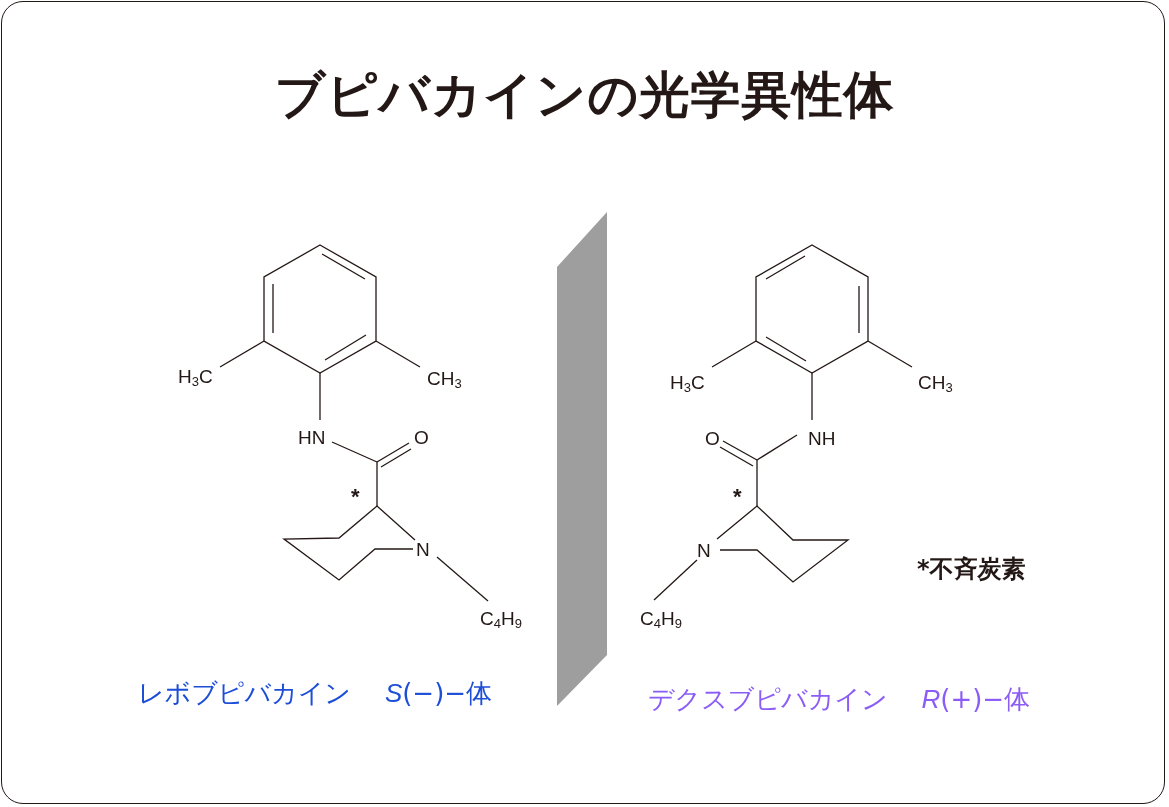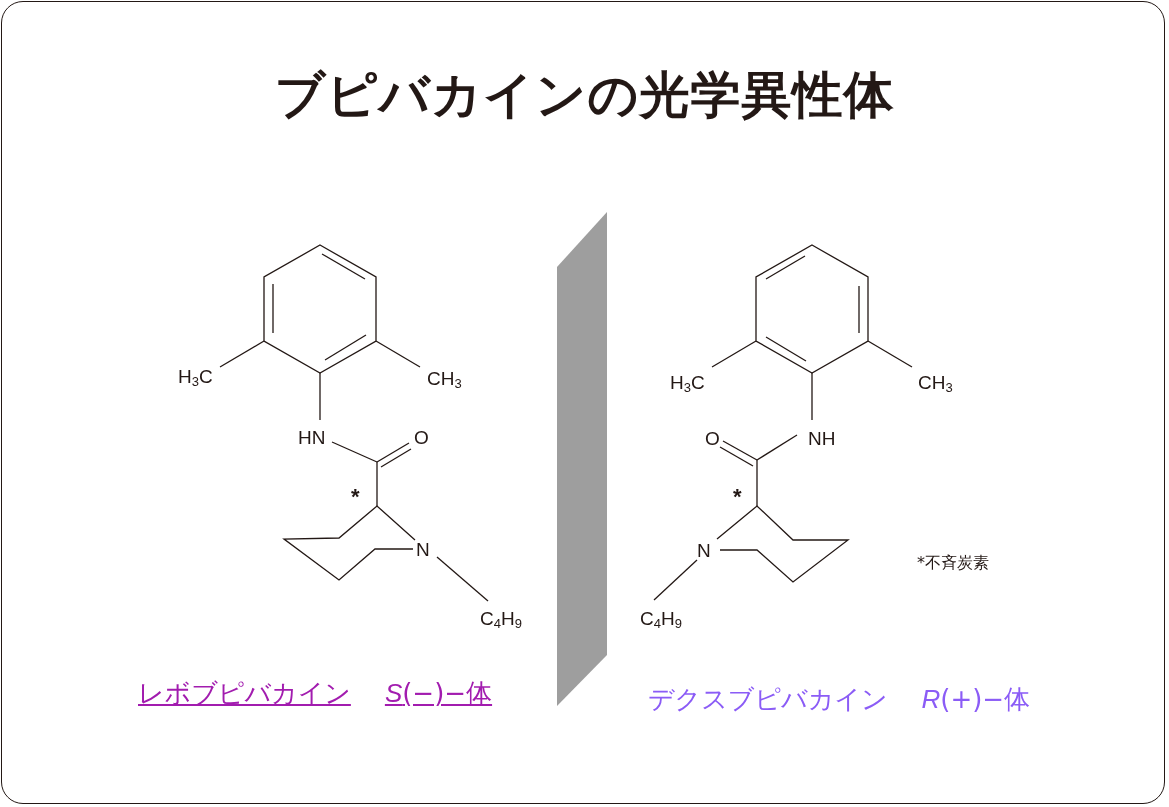--- a/index.html
+++ b/index.html
@@ -6,25 +6,25 @@
   body { width: 1169px; height: 807px; position: relative; overflow: hidden;
          font-family: "DejaVu Sans", "Liberation Sans", sans-serif; }
   .frame { position: absolute; left: 1px; top: 1px; width: 1164px; height: 803px;
            border: 1.5px solid #231815; border-radius: 22px; box-sizing: border-box; }
   .title { position: absolute; left: 0; width: 1169px; top: 62px; text-align: center;
            font-size: 50px; font-weight: bold; color: #231815; letter-spacing: 1px; }
   svg.diagram { position: absolute; left: 0; top: 0; }
   .lbl { font-family: "Liberation Sans", sans-serif; fill: #231815; font-size: 19px; }
   .sub { font-size: 13px; }
   .caption { position: absolute; font-size: 26px; white-space: nowrap; }
-  .caption.left { left: 138px; top: 676px; color: #a21caf; text-decoration: underline; }
+  .caption.left { left: 138px; top: 676px; color: #1d4ed8; }
   .caption.right { left: 648px; top: 682px; color: #8b5cf6; }
   .caption .gap { display: inline-block; width: 34px; }
   .caption i { font-family: "Liberation Sans", sans-serif; font-style: italic; }
-  .legend-note { position: absolute; left: 917px; top: 553px; font-size: 16px; color: #231815; }
+  .legend-note { position: absolute; left: 917px; top: 553px; font-size: 24px; color: #231815; font-weight: bold; }
 </style>
 </head>
 <body>
 
 <div class="frame"></div>
 
 <div class="title">ブピバカインの光学異性体</div>
 
 <svg class="diagram" width="1169" height="807" viewBox="0 0 1169 807">
 

